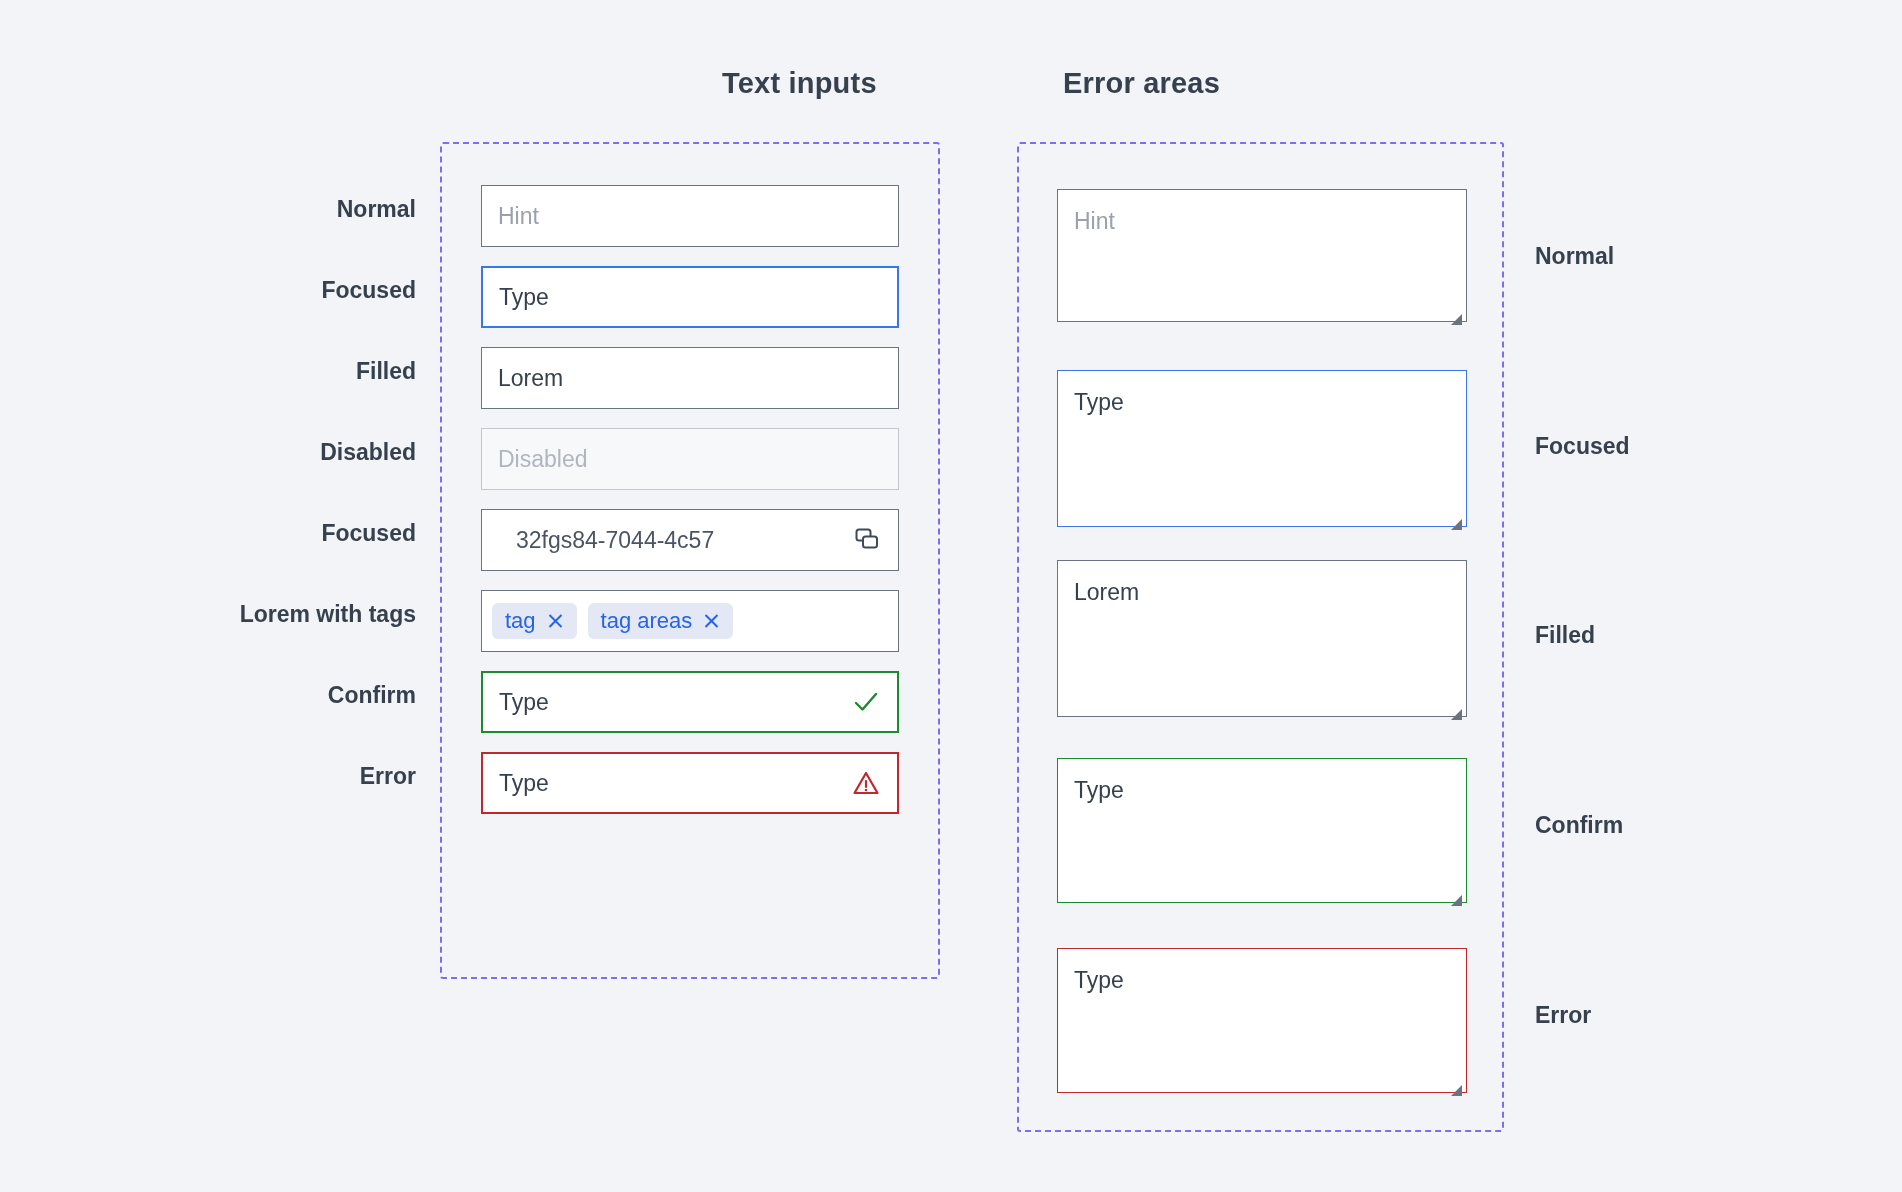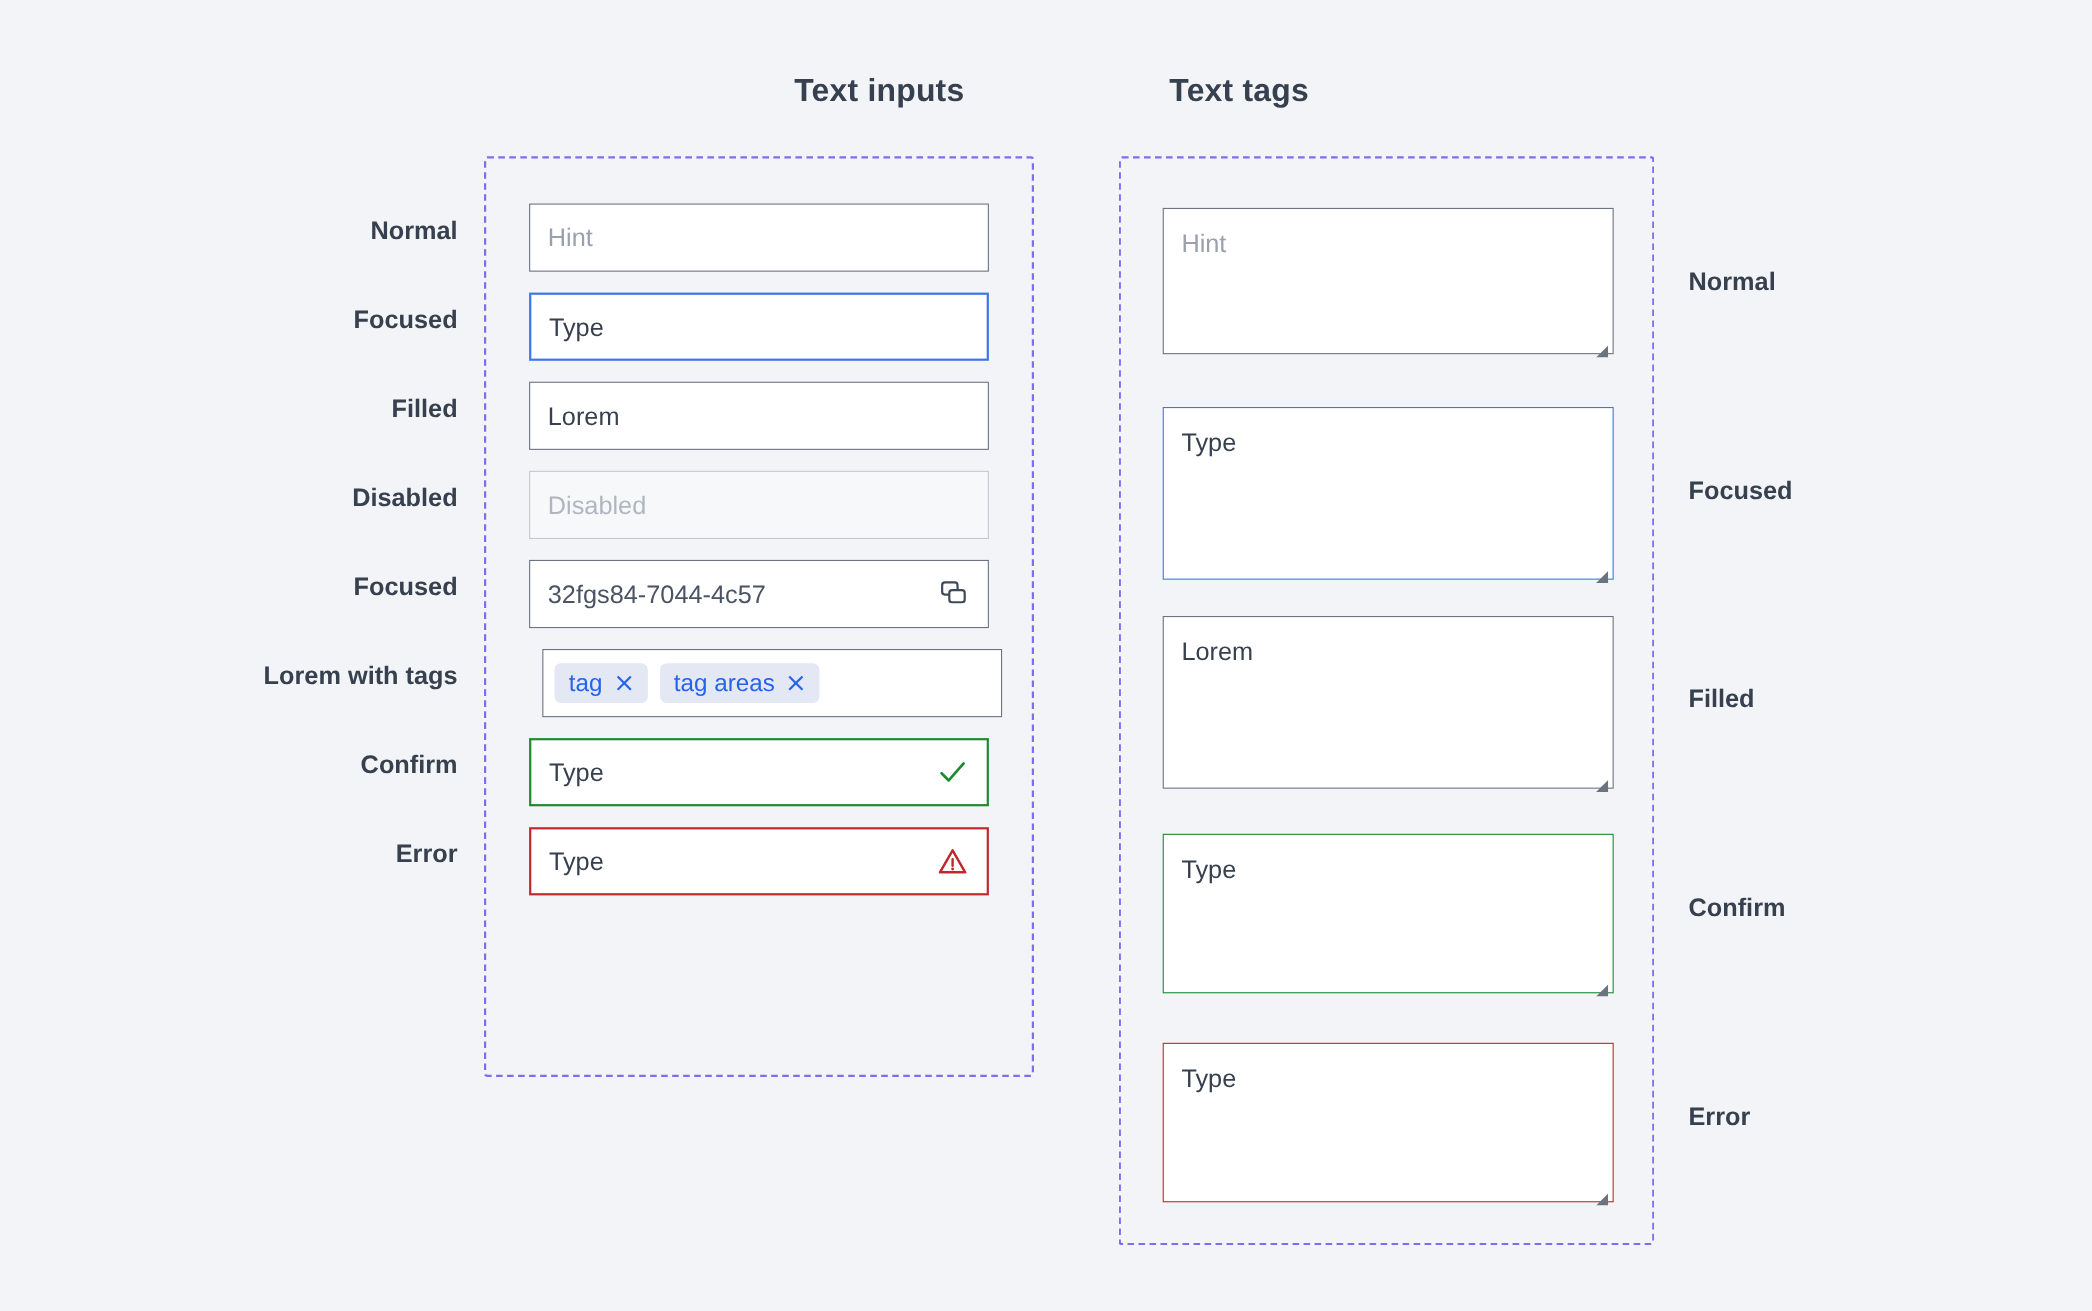--- a/index.html
+++ b/index.html
@@ -90,22 +90,22 @@
   .field .value { flex: 1 1 auto; }
   .field .placeholder { flex: 1 1 auto; color: #9aa1ad; }
 
   .field.state-focused { border: 2px solid #3b76e8; }
   .field.state-disabled {
     background: #f7f8fa;
     border: 1.5px solid #c3c8d0;
   }
   .field.state-disabled .placeholder { color: #b0b6c0; }
   .field.state-inactive { border: 1.5px solid #6b7280; }
-  .field.state-inactive .value { color: #4a5464; }
-  .field.state-tags { padding: 0 10px; margin-left: 12px; }
+  .field.state-inactive .value { color: #4a5464; margin-left: 18px; }
+  .field.state-tags { padding: 0 10px; }
   .field.state-confirm { border: 2px solid #1c8a2e; }
   .field.state-error   { border: 2px solid #c0282d; }
 
   
   .tag {
     display: inline-flex;
     align-items: center;
     gap: 11px;
     background: #e3e8f4;
     border-radius: 6px;
@@ -167,21 +167,21 @@
     right: 4px;
     bottom: 4px;
     width: 13px;
     height: 13px;
   }
 </style>
 </head>
 <body>
 
 <div class="section-title" id="title-text-inputs">Text inputs</div>
-<div class="section-title" id="title-text-areas">Text tags</div>
+<div class="section-title" id="title-text-areas">Error areas</div>
 
 <div class="dashed-box" id="inputs-frame"></div>
 <div class="dashed-box" id="areas-frame"></div>
 
 <div class="left-label-col">
   <div class="row-label-left" style="top:196px">Normal</div>
   <div class="row-label-left" style="top:277px">Focused</div>
   <div class="row-label-left" style="top:358px">Filled</div>
   <div class="row-label-left" style="top:439px">Disabled</div>
   <div class="row-label-left" style="top:520px">Focused</div>

